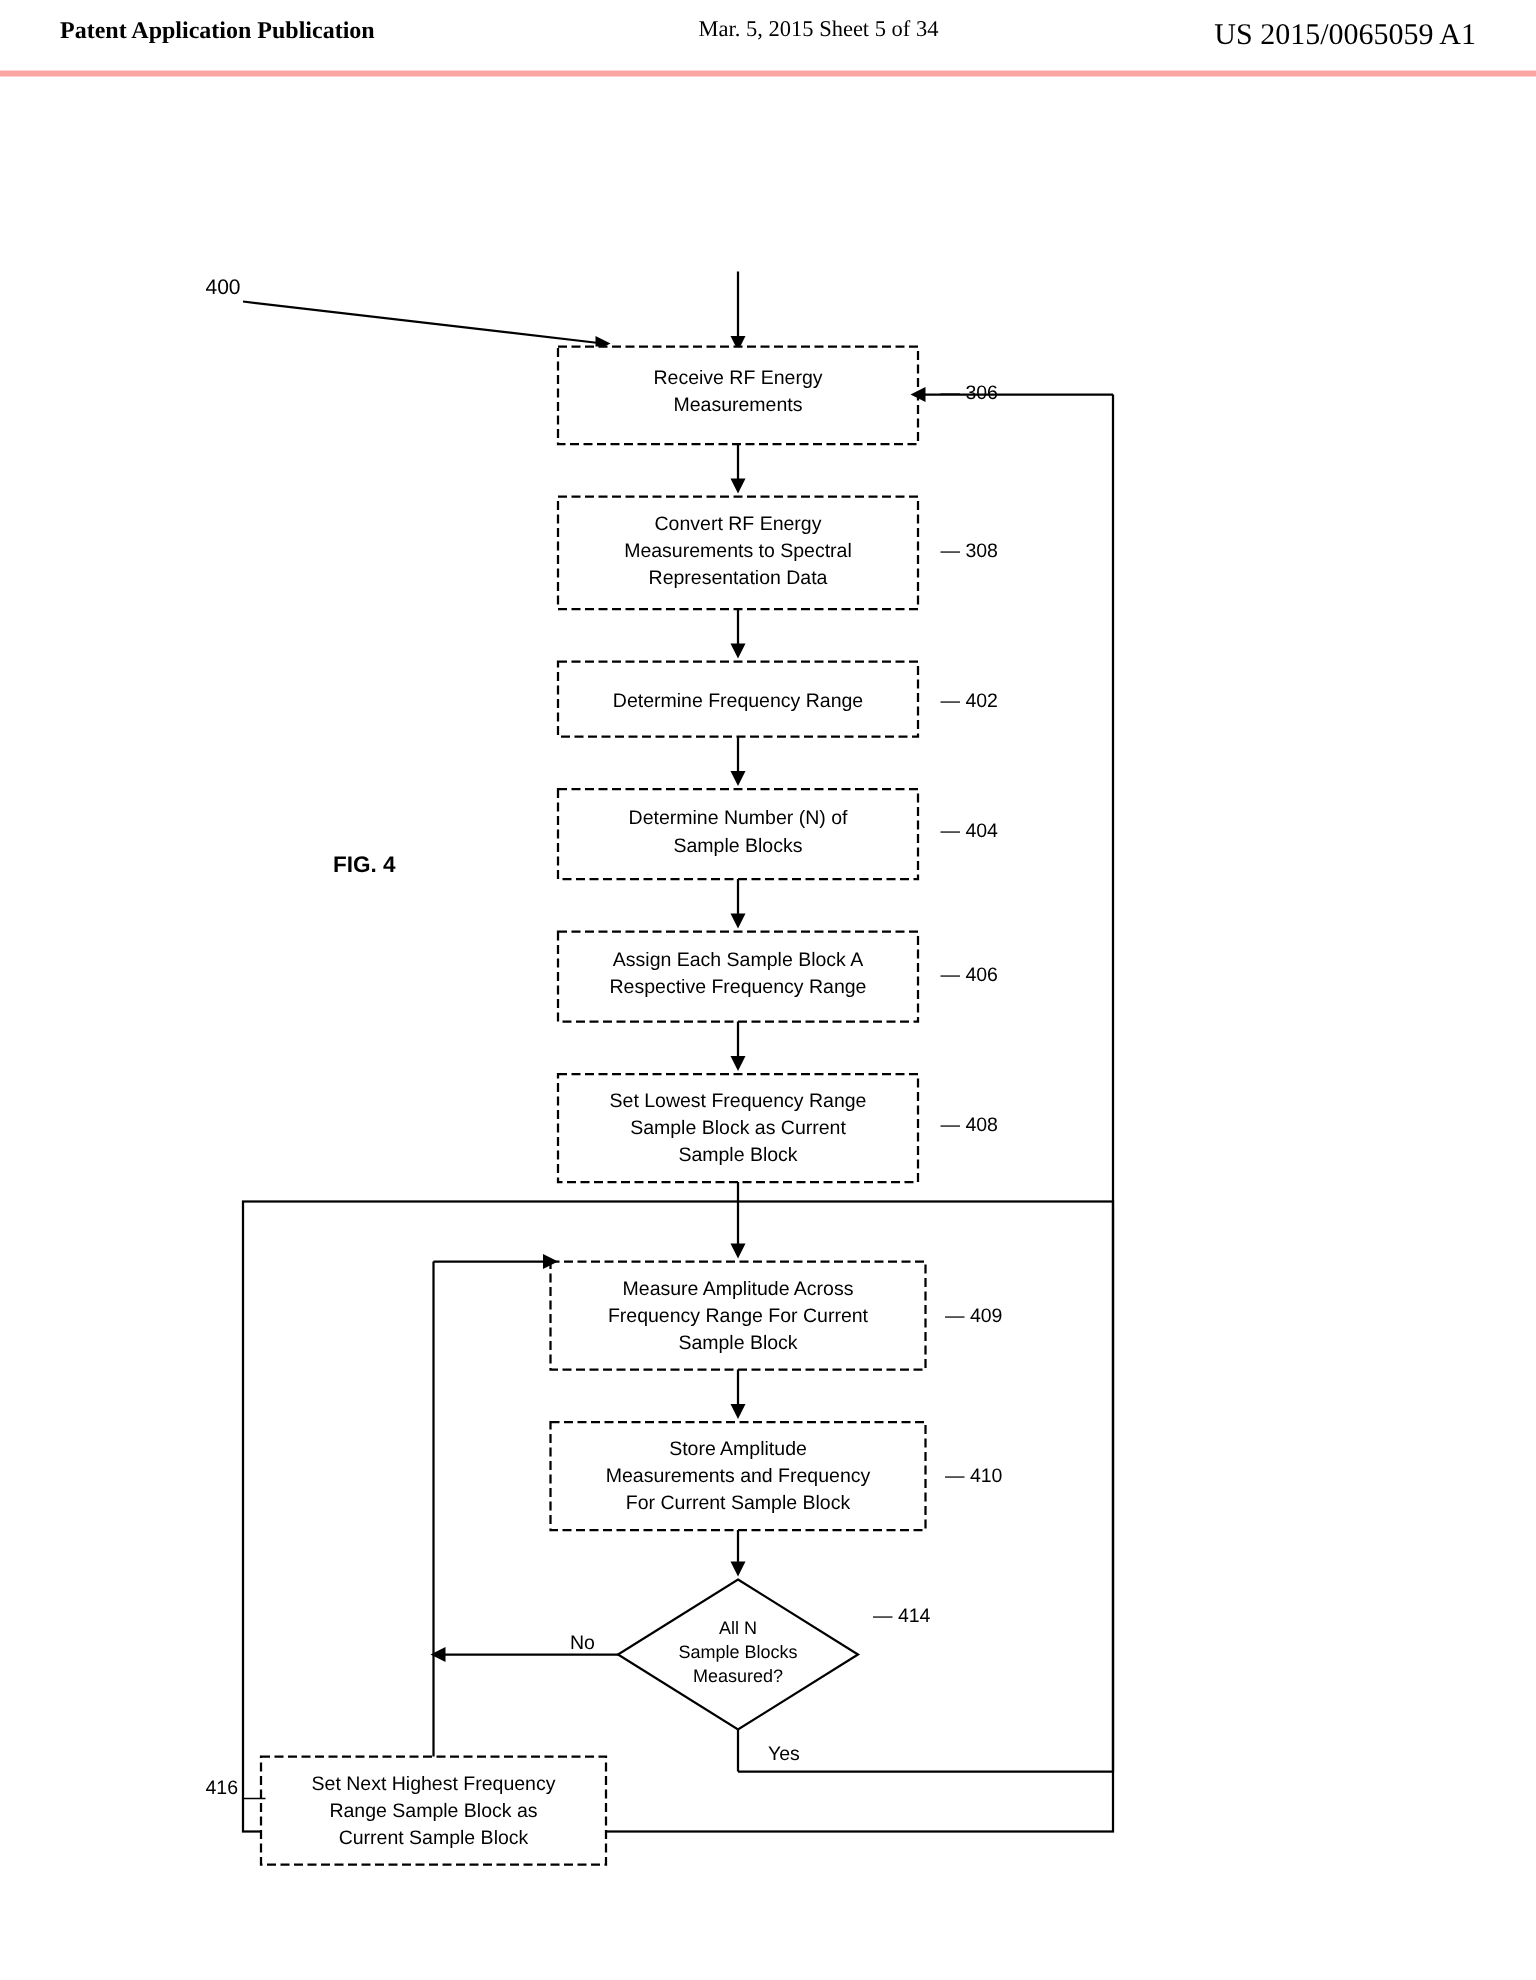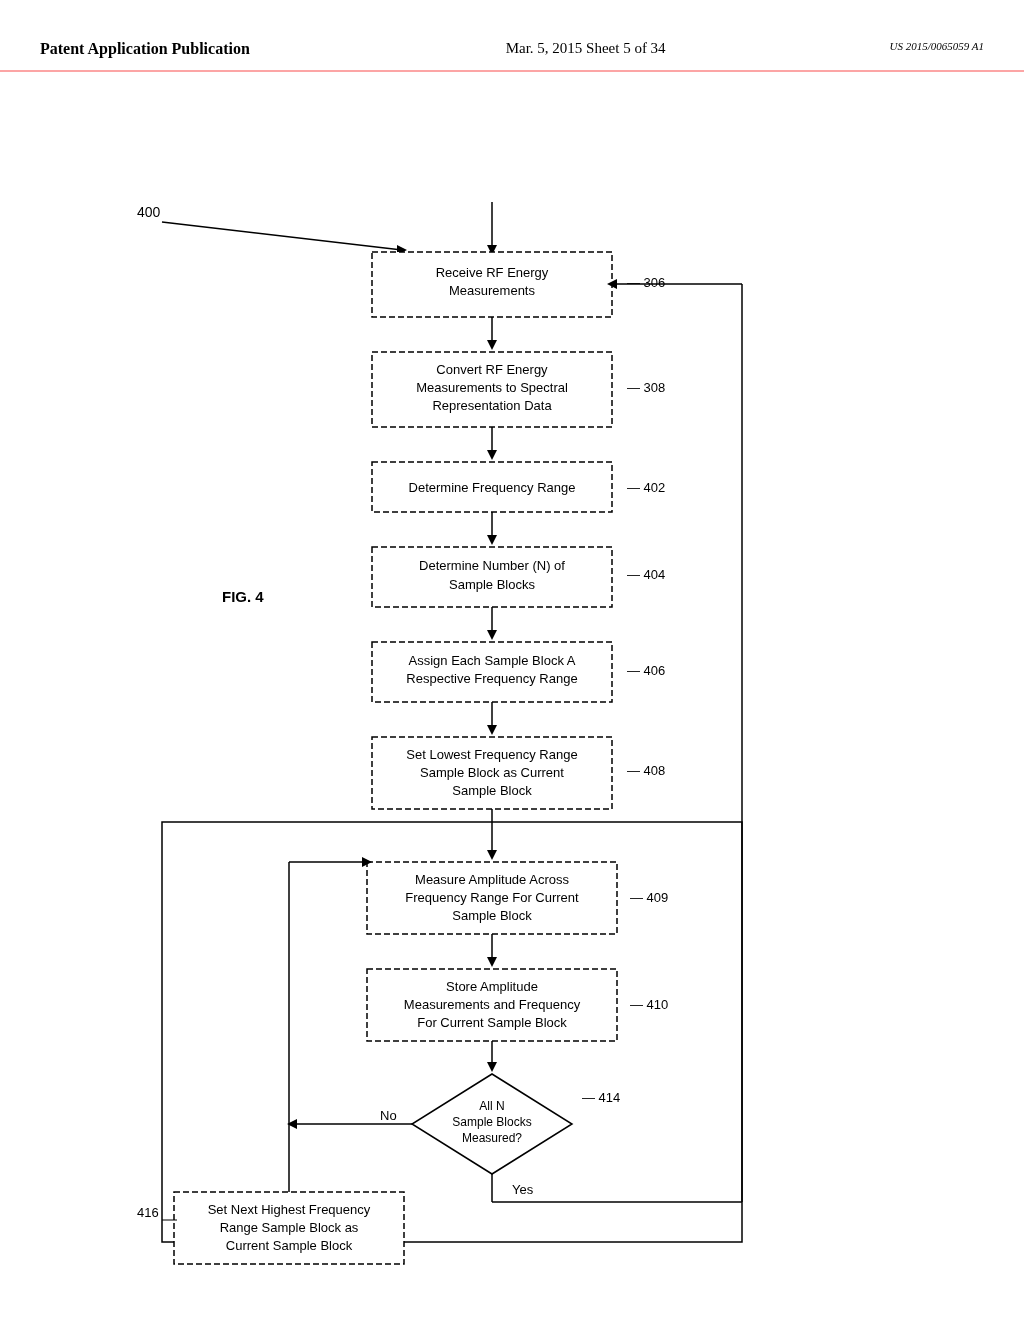--- a/index.html
+++ b/index.html
@@ -10,37 +10,36 @@
       font-family: 'Times New Roman', Times, serif;
       color: #000;
       position: relative;
     }
 
     
     .header {
       display: flex;
       justify-content: space-between;
       align-items: flex-start;
-      padding: 40px 40px 12px 40px;
-      border-bottom: 2px solid #fca5a5;
+      padding: 12px 40px 12px 40px;
+      border-bottom: 4px solid #fca5a5;
       gap: 48px;
     }
     .header-left {
       font-size: 16px;
       font-weight: bold;
     }
     .header-center {
       font-size: 15px;
       text-align: center;
       margin-left: 32px;
     }
     .header-right {
-      font-size: 11px;
+      font-size: 20px;
       text-align: center;
-      font-style: italic;
     }
 
     
     .content {
       padding: 30px 24px;
       position: relative;
     }
 
     
     .diagram-svg {

